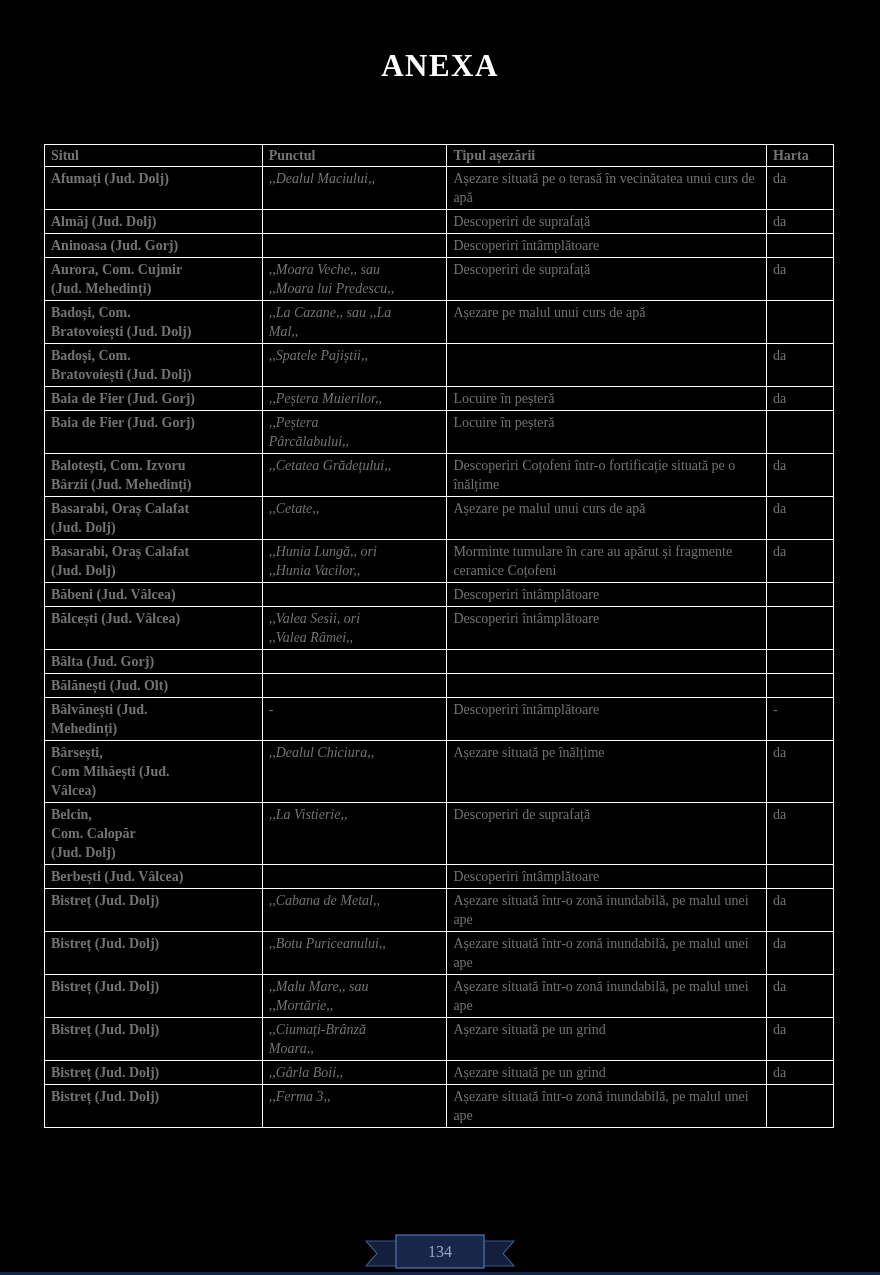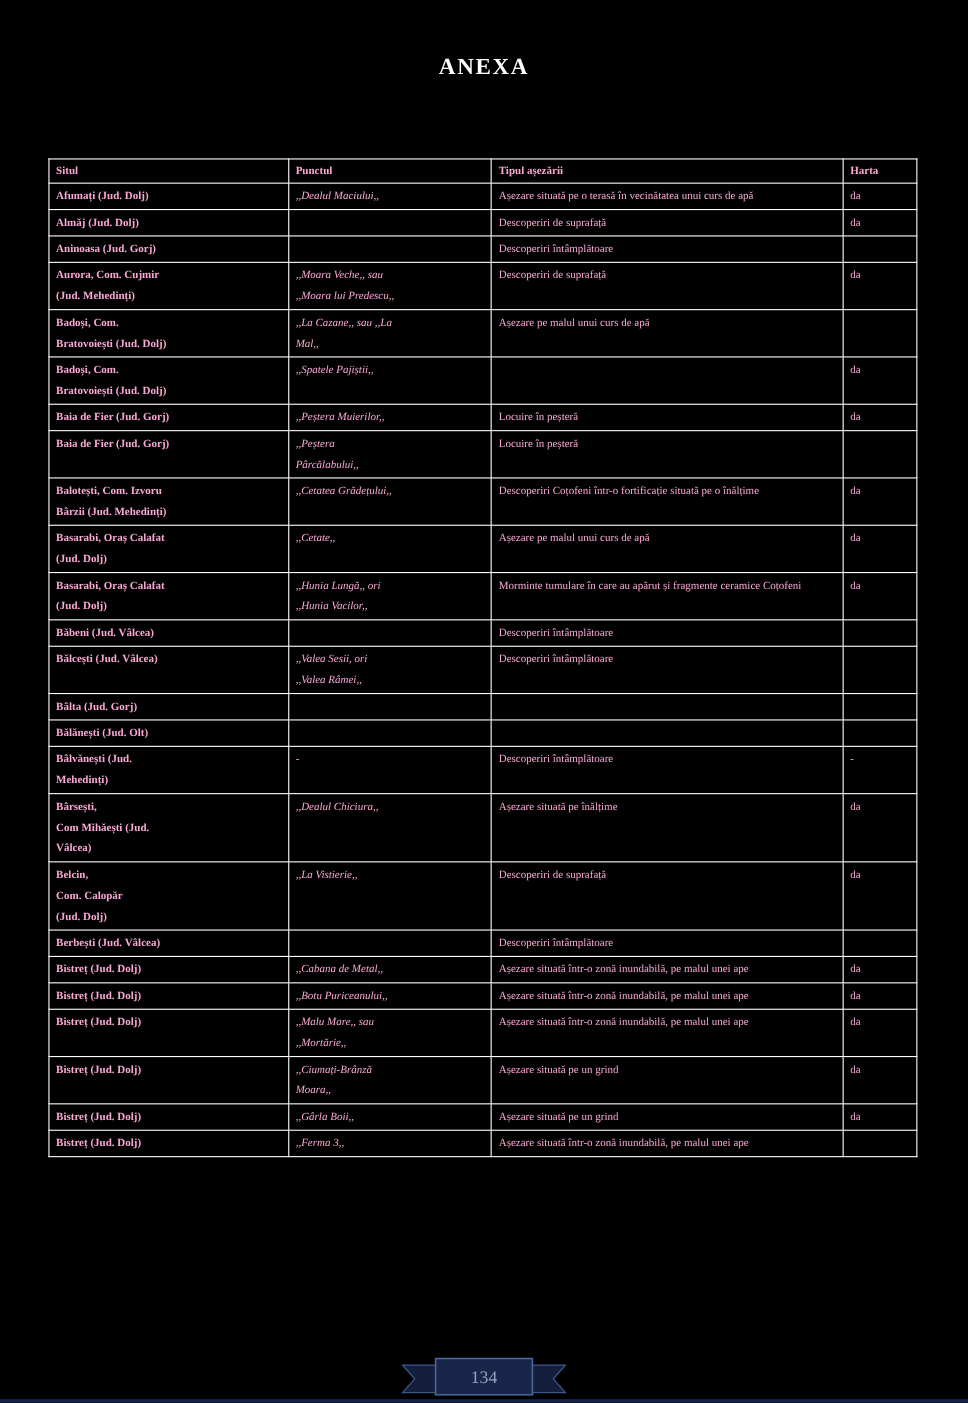--- a/index.html
+++ b/index.html
@@ -14,37 +14,37 @@
     overflow: hidden;
     font-family: "Liberation Serif", serif;
     color: #ffffff;
   }
   .page-title {
     position: absolute;
     top: 48px;
     left: 0;
     width: 100%;
     text-align: center;
-    font-size: 21px;
+    font-size: 31px;
     font-weight: bold;
     letter-spacing: 1.5px;
   }
   .table-wrap {
     position: absolute;
     top: 144px;
     left: 44px;
     width: 790px;
   }
   table.anexa {
     width: 100%;
     border-collapse: collapse;
     table-layout: fixed;
-    font-size: 10px;
+    font-size: 14px;
     line-height: 19px;
-    color: #f9a8d4;
+    color: #737373;
   }
   table.anexa th, table.anexa td {
     border: 1.5px solid #ffffff;
     vertical-align: top;
     text-align: left;
     padding: 2px 5px 2px 6px;
     white-space: pre-line;
     overflow: hidden;
   }
   table.anexa th {

